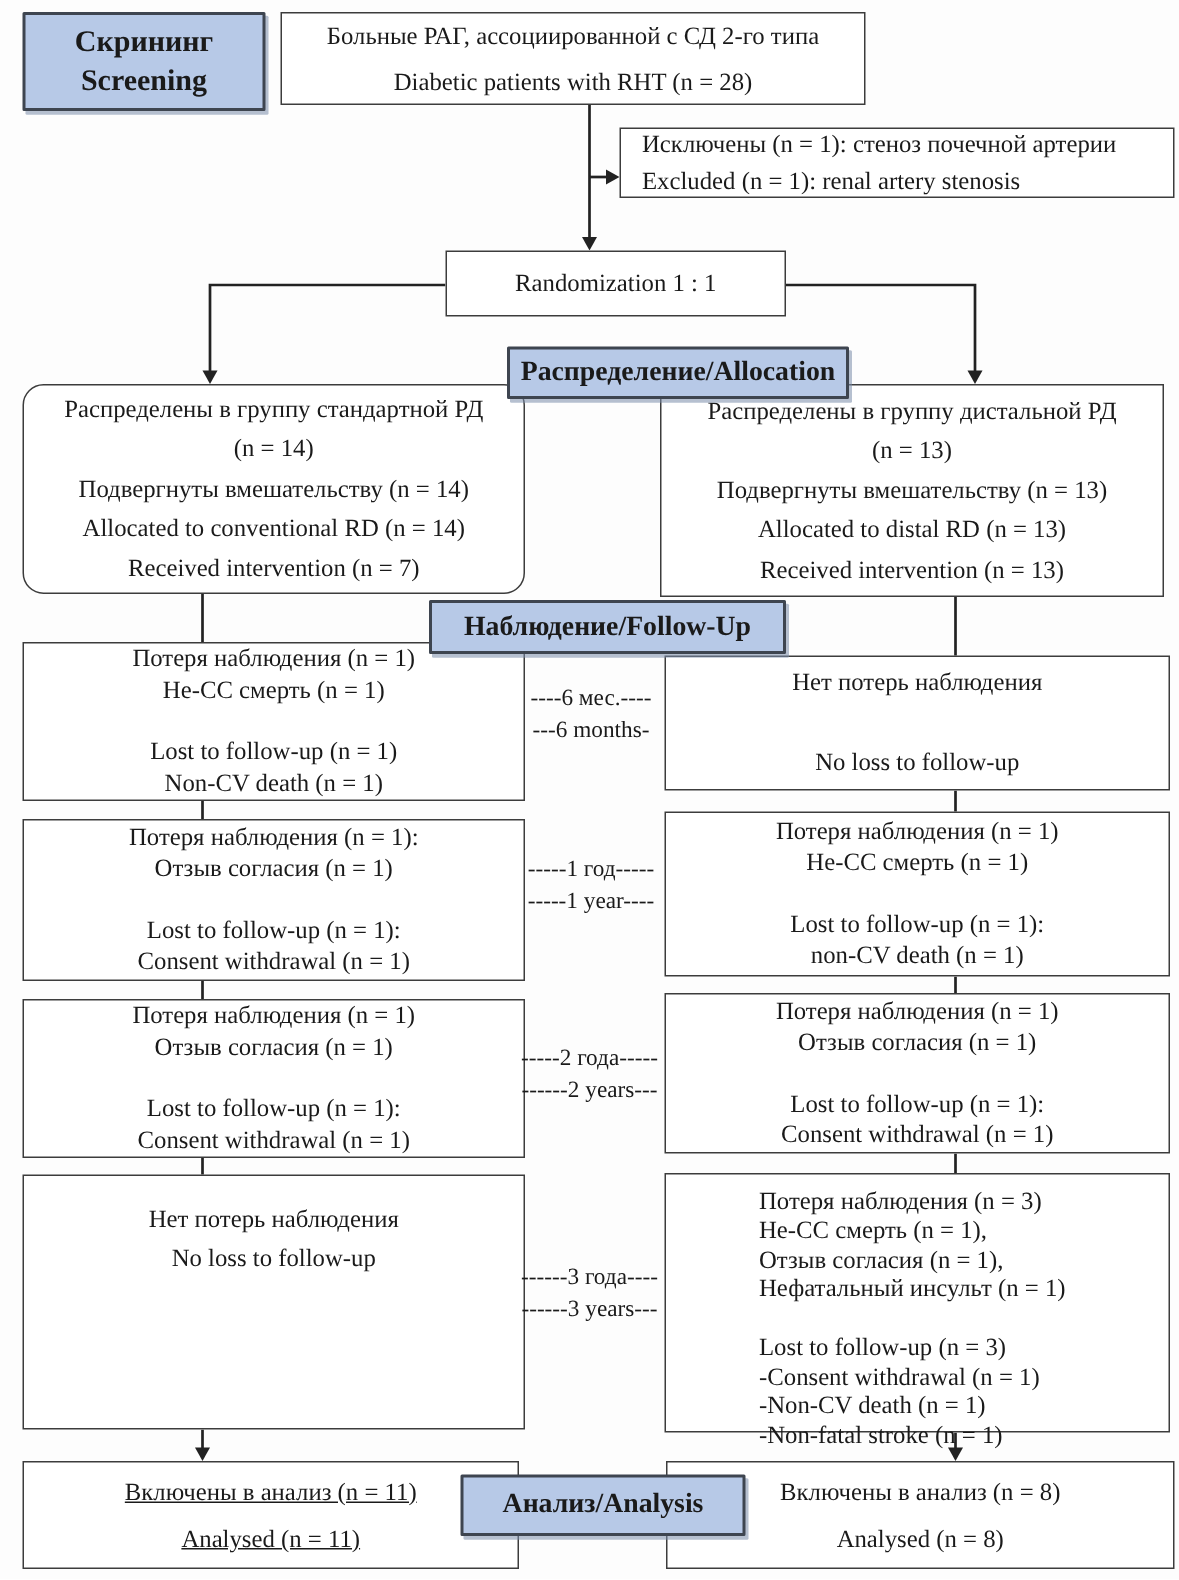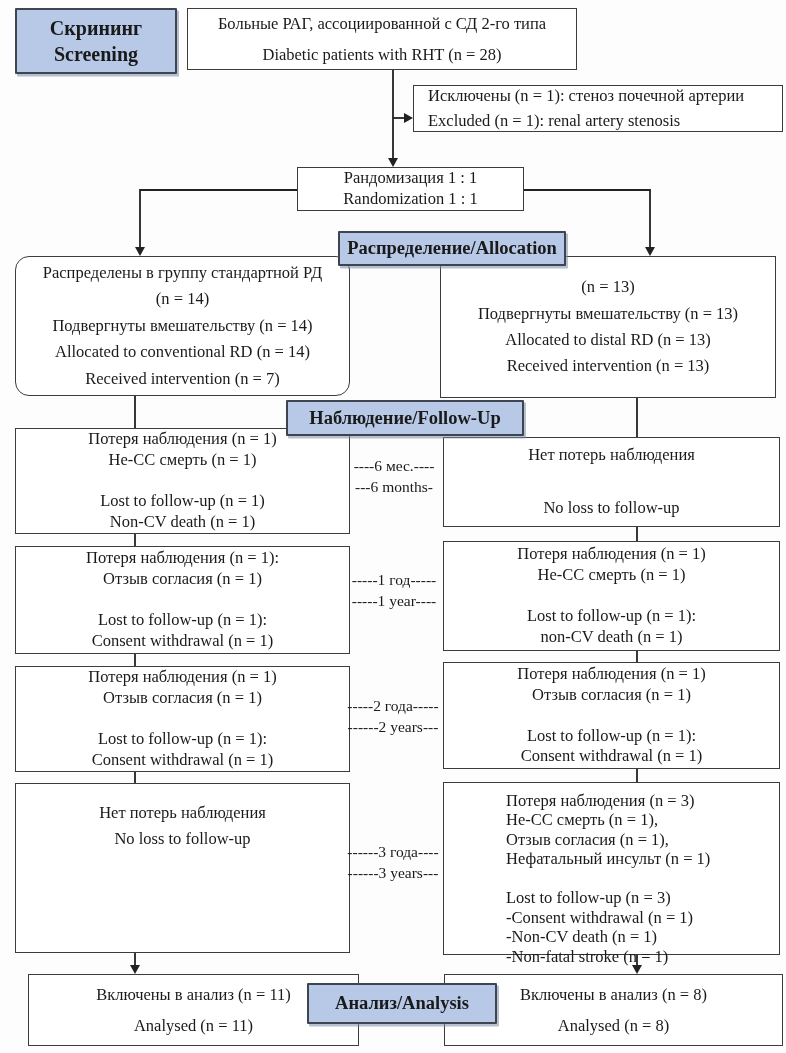--- a/index.html
+++ b/index.html
@@ -86,37 +86,37 @@
       <div class="ln">Больные РАГ, ассоциированной с СД 2-го типа</div>
       <div class="ln">Diabetic patients with RHT (n = 28)</div>
     </div>
 
   <div class="box leftpad" style="left:413px;top:85px;width:370px;height:47px;">
       <div class="ln">Исключены (n = 1): стеноз почечной артерии</div>
       <div class="ln">Excluded (n = 1): renal artery stenosis</div>
     </div>
 
   <div class="box" style="left:297px;top:167px;width:227px;height:44px;">
-      <div class="ln">Рандомизация 1 : 1</div>
       <div class="ln">Randomization 1 : 1</div>
     </div>
 
   <div class="stage-label" style="left:291px;top:231px;width:228px;height:35px;margin-left:47px;">
     <span>Распределение/Allocation</span>
   </div>
 
   <div class="box spread" style="left:15px;top:256px;width:335px;height:140px;border-radius:14px;">
       <div class="ln">Распределены в группу стандартной РД</div>
       <div class="ln">(n = 14)</div>
       <div class="ln">Подвергнуты вмешательству (n = 14)</div>
       <div class="ln">Allocated to conventional RD (n = 14)</div>
       <div class="ln">Received intervention (n = 7)</div>
     </div>
 
   <div class="box spread" style="left:440px;top:256px;width:336px;height:142px;">
+      <div class="ln">Распределены в группу дистальной РД</div>
       <div class="ln">(n = 13)</div>
       <div class="ln">Подвергнуты вмешательству (n = 13)</div>
       <div class="ln">Allocated to distal RD (n = 13)</div>
       <div class="ln">Received intervention (n = 13)</div>
     </div>
 
   <div class="stage-label" style="left:286px;top:400px;width:238px;height:36px;">
     <span>Наблюдение/Follow-Up</span>
   </div>
 
@@ -200,21 +200,21 @@
 
   <div class="time-label" style="left:338px;top:842px;width:110px;">
       <div class="ln">------3 года----</div>
       <div class="ln">------3 years---</div>
     </div>
 
   <div class="stage-label" style="left:307px;top:967px;width:190px;height:41px;margin-top:16px;">
     <span>Анализ/Analysis</span>
   </div>
 
-  <div class="box roomy" style="left:28px;top:974px;width:331px;height:72px;">
+  <div class="box roomy" style="left:15px;top:974px;width:331px;height:72px;text-decoration:underline;">
       <div class="ln">Включены в анализ (n = 11)</div>
       <div class="ln">Analysed (n = 11)</div>
     </div>
 
   <div class="box roomy" style="left:444px;top:974px;width:339px;height:72px;">
       <div class="ln">Включены в анализ (n = 8)</div>
       <div class="ln">Analysed (n = 8)</div>
     </div>
 
 </div>

